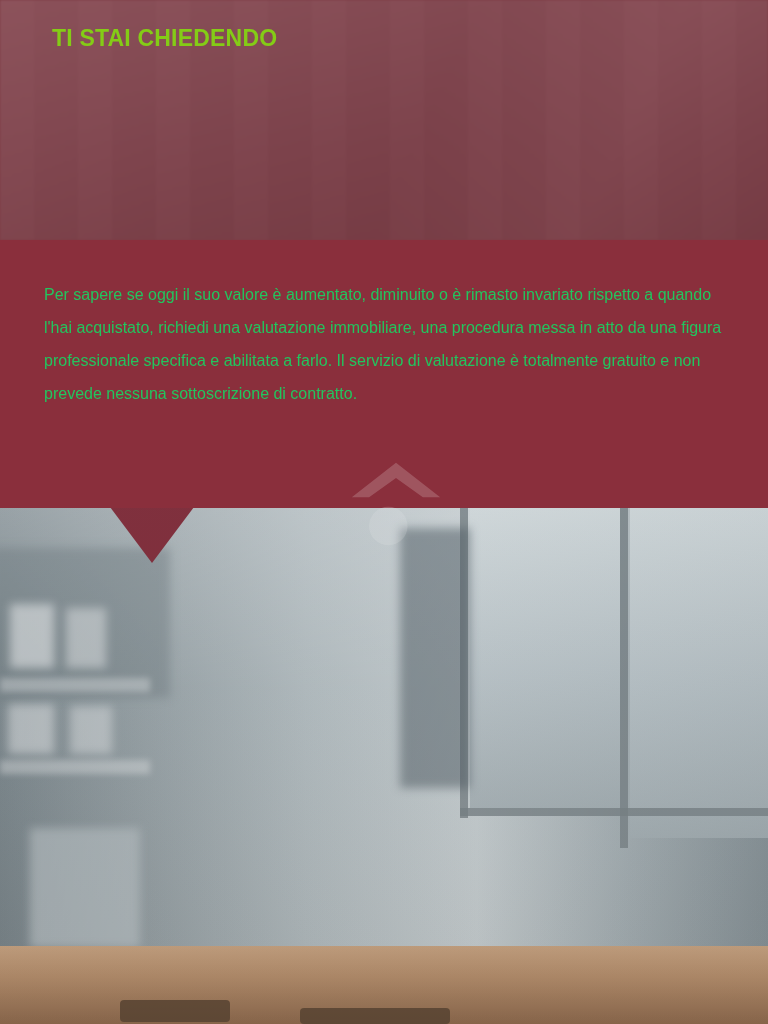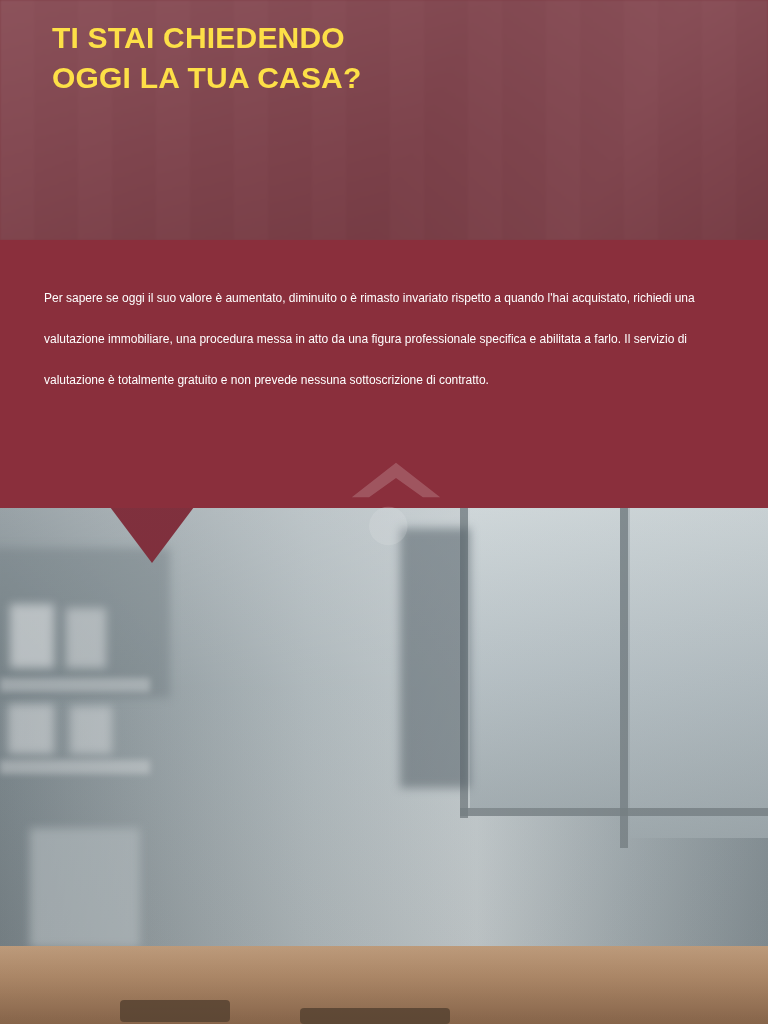--- a/index.html
+++ b/index.html
@@ -46,22 +46,22 @@
   .hero-overlay {
     position: absolute;
     inset: 0;
     background: rgba(130, 56, 66, 0.80);
   }
   .hero-title {
     position: absolute;
     left: 52px;
     top: 18px;
     right: 40px;
-    color: #fde047;
-    font-size: 30px;
+    color: #84cc16;
+    font-size: 23px;
     line-height: 40px;
     font-weight: bold;
     letter-spacing: 0.2px;
     text-transform: uppercase;
   }
   .hero-title .ln { display: block; white-space: nowrap; }
 
   
   .panel {
     position: absolute;
@@ -69,23 +69,23 @@
     top: 240px;
     width: 768px;
     height: 268px;
     background: #8a2f3c;
   }
   .panel-text {
     position: absolute;
     left: 44px;
     top: 38px;
     width: 680px;
-    color: #ffffff;
-    font-size: 12px;
-    line-height: 41px;
+    color: #22c55e;
+    font-size: 16px;
+    line-height: 33px;
     font-weight: 300;
   }
   .panel-text p { margin: 0; }
 
   
   .notch {
     position: absolute;
     left: 110px;
     top: 507px;
     width: 0;
@@ -174,21 +174,20 @@
 </head>
 <body>
 
 <div class="page">
 
   <div class="hero">
     <div class="hero-photo"></div>
     <div class="hero-overlay"></div>
     <div class="hero-title">
       <span class="ln">TI STAI CHIEDENDO</span>
-      <span class="ln">OGGI LA TUA CASA?</span>
     </div>
   </div>
 
   <div class="panel">
     <div class="panel-text">
       <p>Per sapere se oggi il suo valore è aumentato, diminuito o è rimasto invariato rispetto a quando l'hai acquistato, richiedi  una valutazione immobiliare, una procedura messa in atto da una figura professionale specifica e abilitata a farlo. Il servizio di valutazione è totalmente gratuito e non prevede nessuna sottoscrizione di contratto.</p>
     </div>
   </div>
 
   <div class="notch"></div>

